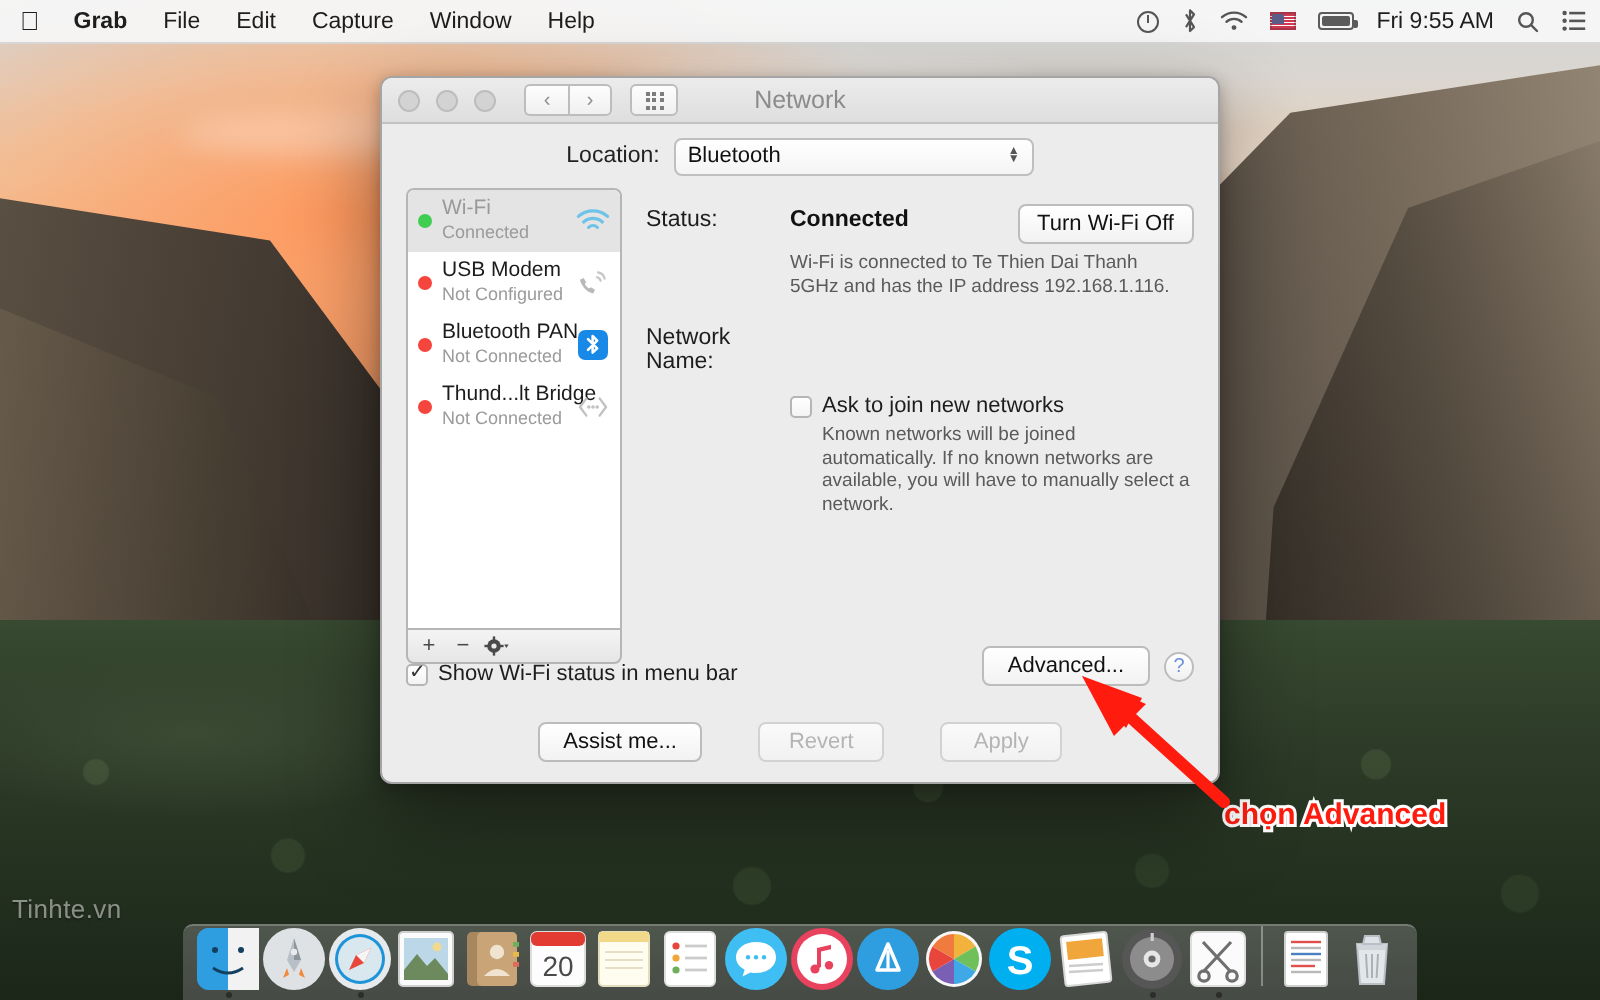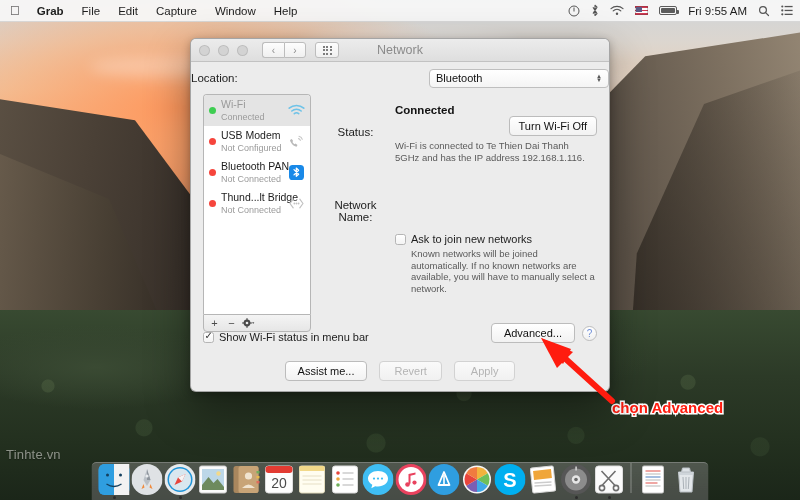--- a/index.html
+++ b/index.html
@@ -149,21 +149,21 @@
     margin-left:auto; width:118px; height:17px; border-radius:9px;
     background:#f2f2f2; border:1px solid #cfcfcf;
     display:flex; align-items:center; gap:4px; padding:0 7px; color:#b1b1b1; font-size:10.5px;
   }
   .mag {
     width:7px; height:7px; border:1.2px solid #b1b1b1; border-radius:50%; position:relative; flex:none;
   }
   .mag::after{ content:""; position:absolute; right:-3px; bottom:-2px; width:4px; height:1.2px; background:#b1b1b1; transform:rotate(45deg);}
 
   .loc-row {
-    height:32px; display:flex; align-items:center; justify-content:space-between; gap:7px;
+    height:32px; display:flex; align-items:center; justify-content:center; gap:7px;
     background:#ececec;
   }
   .loc-label { font-size:11.5px; color:#222; }
   .popup {
     height:19px; border:1px solid #bfbfbf; border-radius:4px;
     background:linear-gradient(180deg,#fff,#f4f4f4);
     display:flex; align-items:center; padding:0 6px; font-size:11px; color:#111; position:relative;
   }
   .popup .stepper {
     margin-left:auto; display:flex; flex-direction:column; align-items:center;
@@ -193,21 +193,21 @@
   .svc-foot {
     height:18px; background:linear-gradient(180deg,#f4f4f4,#e6e6e6);
     border:1px solid #b6b6b6; border-radius:0 0 4px 4px;
     display:flex; align-items:center; padding-left:2px;
   }
   .ftbtn { width:17px; height:16px; display:flex; align-items:center; justify-content:center; font-size:11px; color:#4a4a4a; }
 
   
   .pane { flex:1; position:relative; padding-top:8px; }
   .frow { display:flex; align-items:flex-start; margin-bottom:4px; }
-  .flabel { width:72px; text-align:center; padding-right:7px; font-size:11.5px; color:#1d1d1d; padding-top:2px;margin-top:22px; }
+  .flabel { width:72px; text-align:left; padding-right:7px; font-size:11.5px; color:#1d1d1d; padding-top:2px; }
   .fval { flex:1; }
   .status-val { font-weight:bold; font-size:11.5px; color:#111; padding-top:2px; }
   .btn {
     border:1px solid #bcbcbc; border-radius:4px;
     background:linear-gradient(180deg,#ffffff,#f2f2f2);
     font-size:11px; color:#111; padding:2px 9px; line-height:14px; white-space:nowrap;
   }
   .btn.disabled { color:#b4b4b4; background:linear-gradient(180deg,#fafafa,#f1f1f1); border-color:#d2d2d2; }
   .status-line { display:flex; align-items:flex-start; gap:8px; }
   .hint {
@@ -231,21 +231,21 @@
   }
   .bottom-row .left { display:flex; align-items:center; gap:5px; font-size:11px; color:#1d1d1d; }
   .bottom-row .right { margin-left:auto; display:flex; align-items:center; gap:7px; }
   .helpbtn {
     width:15px; height:15px; border-radius:50%; border:1px solid #bdbdbd;
     background:linear-gradient(180deg,#fff,#f0f0f0);
     font-size:10px; color:#6f8fd8; display:flex; align-items:center; justify-content:center;
   }
   .action-row {
     position:absolute; left:0; right:0; bottom:10px;
-    display:flex; justify-content:center; align-items:center; gap:12px;
+    display:flex; justify-content:center; align-items:center; gap:28px;
   }
 
   
   #annot { position:absolute; inset:0; z-index:70; pointer-events:none; }
   .annot-text {
     position:absolute; left:612px; top:399px;
     font-size:15px; font-weight:bold; color:#ff1c0f;
     -webkit-text-stroke:3px #fff; paint-order:stroke fill;
     white-space:nowrap;
   }
@@ -460,21 +460,21 @@
       </div>
     </div>
 
     <div class="pane">
 
       <div class="frow">
         <div class="flabel">Status:</div>
         <div class="fval">
           <div class="status-line">
             <span class="status-val">Connected</span>
-            <button class="btn" style="margin-left:auto;margin-top:14px;">Turn Wi-Fi Off</button>
+            <button class="btn" style="margin-left:auto;">Turn Wi-Fi Off</button>
           </div>
           <div class="hint">Wi-Fi is connected to Te Thien Dai Thanh 5GHz and has the IP address 192.168.1.116.</div>
         </div>
       </div>
 
       <div class="frow" style="margin-top:12px;">
         <div class="flabel">Network Name:</div>
       </div>
 
       <div class="frow" style="margin-top:10px;">

